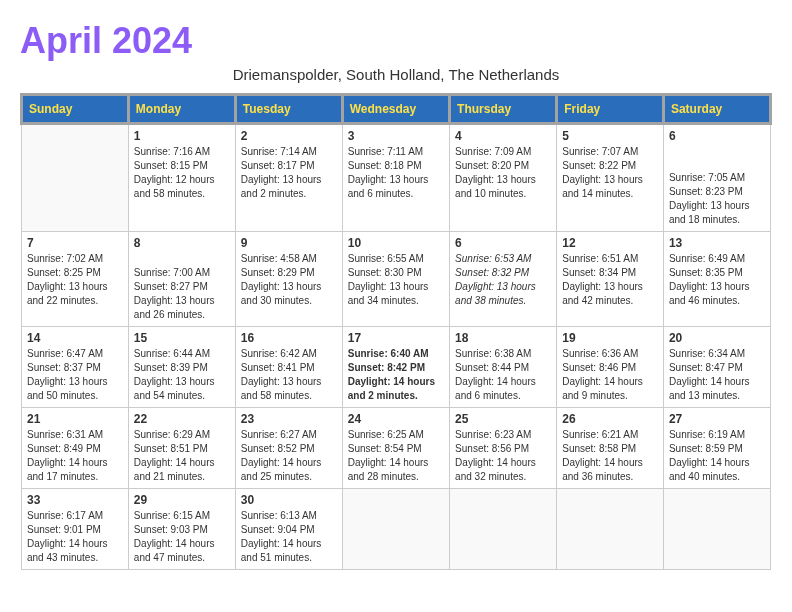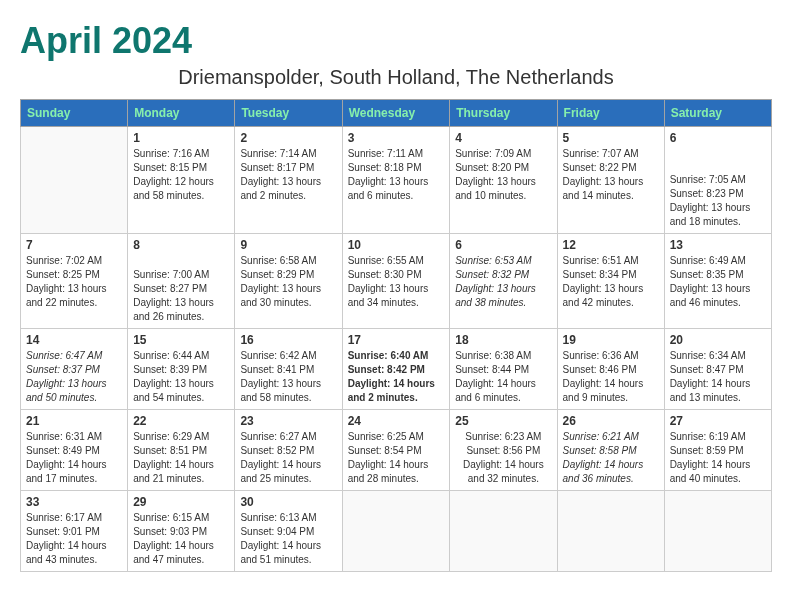--- a/index.html
+++ b/index.html
@@ -17,42 +17,42 @@
       margin-bottom: 4px;
     }
     .logo {
       display: flex;
       flex-direction: column;
       align-items: flex-start;
     }
     .month-title {
       font-size: 36px;
       font-weight: bold;
-      color: #0f766e;
+      color: #8b5cf6;
       text-align: right;
     }
     .subtitle {
       text-align: center;
-      font-size: 20px;
+      font-size: 15px;
       color: #333;
       margin-bottom: 10px;
     }
     .calendar {
       width: 100%;
       border-collapse: collapse;
       font-size: 11px;
     }
     .calendar th {
       background-color: #2a6ebb;
-      color: #86efac;
+      color: #fde047;
       text-align: left;
       padding: 6px 6px;
       font-size: 12px;
       font-weight: bold;
-      border: 1px solid #a3a3a3;
+      border: 3px solid #a3a3a3;
     }
     .calendar td {
       border: 1px solid #ccc;
       vertical-align: top;
       padding: 4px 5px;
       width: 108px;
       min-height: 80px;
       height: 80px;
     }
     .day-num {
@@ -148,21 +148,21 @@
 Daylight: 13 hours and 22 minutes.</div>
         </td>
         <td>
           <div class="day-num">8</div>
           <div class="day-info" style="white-space: pre-line; margin-top: 16px;">Sunrise: 7:00 AM
 Sunset: 8:27 PM
 Daylight: 13 hours and 26 minutes.</div>
         </td>
         <td>
           <div class="day-num">9</div>
-          <div class="day-info" style="white-space: pre-line;">Sunrise: 6:58 AM
+          <div class="day-info" style="white-space: pre-line;">Sunrise: 4:58 AM
 Sunset: 8:29 PM
 Daylight: 13 hours and 30 minutes.</div>
         </td>
         <td>
           <div class="day-num">10</div>
           <div class="day-info" style="white-space: pre-line;">Sunrise: 6:55 AM
 Sunset: 8:30 PM
 Daylight: 13 hours and 34 minutes.</div>
         </td>
         <td>
@@ -180,21 +180,21 @@
         <td>
           <div class="day-num">13</div>
           <div class="day-info" style="white-space: pre-line;">Sunrise: 6:49 AM
 Sunset: 8:35 PM
 Daylight: 13 hours and 46 minutes.</div>
         </td>
       </tr>
       <tr>
         <td>
           <div class="day-num">14</div>
-          <div class="day-info" style="white-space: pre-line; font-style: italic;">Sunrise: 6:47 AM
+          <div class="day-info" style="white-space: pre-line;">Sunrise: 6:47 AM
 Sunset: 8:37 PM
 Daylight: 13 hours and 50 minutes.</div>
         </td>
         <td>
           <div class="day-num">15</div>
           <div class="day-info" style="white-space: pre-line;">Sunrise: 6:44 AM
 Sunset: 8:39 PM
 Daylight: 13 hours and 54 minutes.</div>
         </td>
         <td>
@@ -248,27 +248,27 @@
 Daylight: 14 hours and 25 minutes.</div>
         </td>
         <td>
           <div class="day-num">24</div>
           <div class="day-info" style="white-space: pre-line;">Sunrise: 6:25 AM
 Sunset: 8:54 PM
 Daylight: 14 hours and 28 minutes.</div>
         </td>
         <td>
           <div class="day-num">25</div>
-          <div class="day-info" style="white-space: pre-line; text-align: center;">Sunrise: 6:23 AM
+          <div class="day-info" style="white-space: pre-line;">Sunrise: 6:23 AM
 Sunset: 8:56 PM
 Daylight: 14 hours and 32 minutes.</div>
         </td>
         <td>
           <div class="day-num">26</div>
-          <div class="day-info" style="white-space: pre-line; font-style: italic;">Sunrise: 6:21 AM
+          <div class="day-info" style="white-space: pre-line;">Sunrise: 6:21 AM
 Sunset: 8:58 PM
 Daylight: 14 hours and 36 minutes.</div>
         </td>
         <td>
           <div class="day-num">27</div>
           <div class="day-info" style="white-space: pre-line;">Sunrise: 6:19 AM
 Sunset: 8:59 PM
 Daylight: 14 hours and 40 minutes.</div>
         </td>
       </tr>

